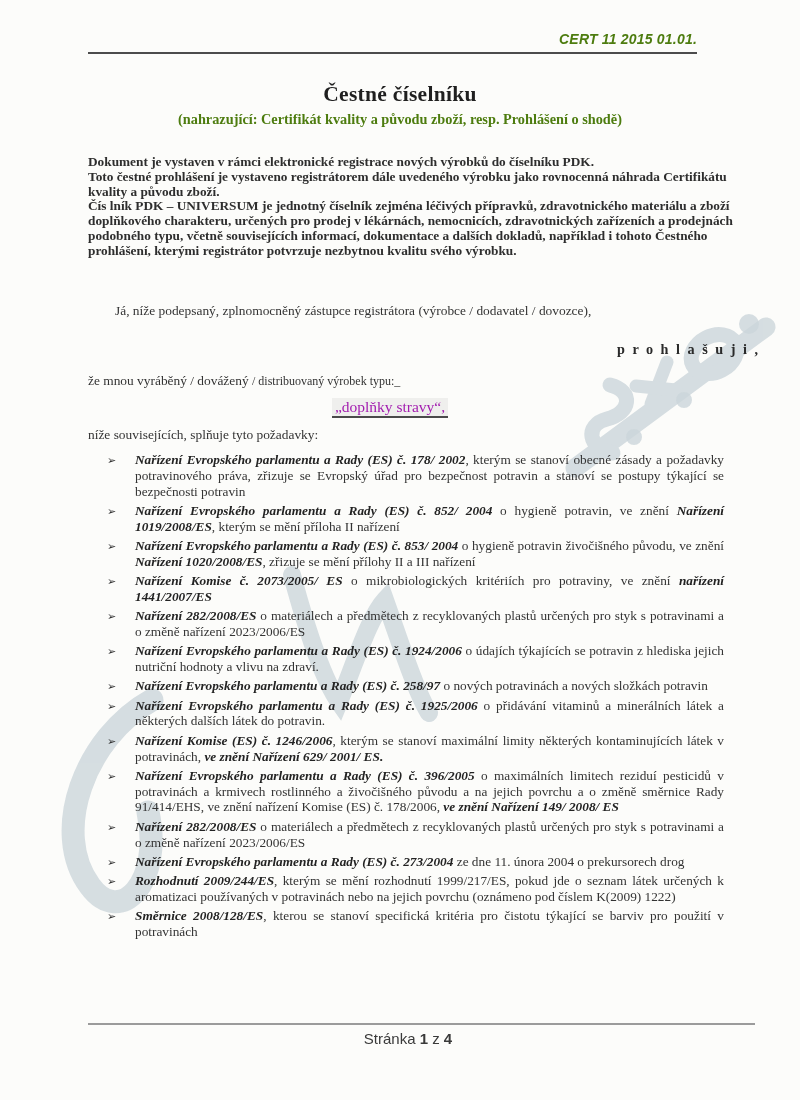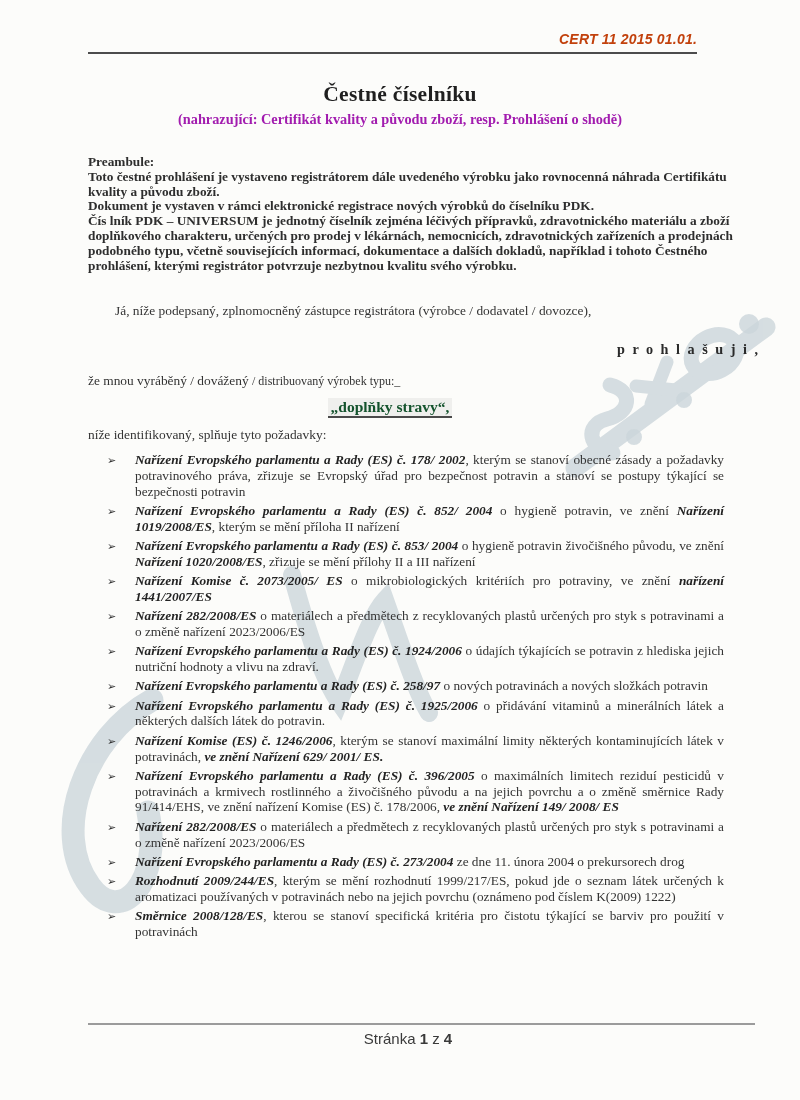--- a/index.html
+++ b/index.html
@@ -10,42 +10,42 @@
     color:#2b2b2b;
     -webkit-font-smoothing:antialiased;
   }
   .page { position:relative; width:800px; height:1100px; overflow:hidden; background:#fcfcfa; }
   .watermark { position:absolute; top:0; left:0; z-index:0; }
   .layer { position:relative; z-index:1; }
 
   .doc-code {
     position:absolute; top:31px; right:103px;
     font-family:"Liberation Sans", sans-serif;
-    font-style:italic; font-weight:600; font-size:14px; color:#c2410c;
+    font-style:italic; font-weight:600; font-size:14px; color:#4d7c0f;
     letter-spacing:.2px;
   }
   .top-rule { position:absolute; top:52px; left:88px; width:609px; height:2px; background:#4c4c4c; }
 
   .title-wrap { position:absolute; top:82px; left:0; width:800px; text-align:center; }
   .title { font-size:21.5px; font-weight:bold; color:#1f1f1f; letter-spacing:.3px; }
   .subtitle-wrap { position:absolute; top:110px; left:0; width:800px; text-align:center; }
-  .subtitle { font-size:14.3px; font-weight:bold; color:#a21caf; }
+  .subtitle { font-size:14.3px; font-weight:bold; color:#4d7c0f; }
 
   .preamble { position:absolute; top:155px; left:88px; width:652px; }
   .preamble-heading { font-size:16.5px; font-weight:bold; margin:0 0 5px 0; color:#222; }
   .preamble p { margin:0; font-size:13.3px; font-weight:bold; line-height:14.8px; color:#2e2e2e; }
 
   .intro { position:absolute; top:303px; left:115px; font-size:13.4px; color:#333; }
   .verb-wrap { position:absolute; top:340px; left:0; width:760px; text-align:right; }
   .verb { font-size:14.2px; font-weight:bold; letter-spacing:2px; color:#2a2a2a; }
   .product-line { position:absolute; top:373px; left:88px; font-size:13.4px; color:#333; }
   .product-line .small { font-size:12px; }
   .product-type-wrap { position:absolute; top:398px; left:0; width:780px; text-align:center; }
   .product-type {
-    font-size:15.5px; font-weight:bold; color:#14532d;
+    font-size:15.5px; font-weight:normal; color:#a21caf;
     background:#efefed; padding:0 3px 1px 3px;
     border-bottom:2px solid #4a4a4a;
   }
   .outro { position:absolute; top:427px; left:88px; font-size:13.4px; color:#333; }
 
   .req-list { position:absolute; top:452px; left:88px; width:636px; margin:0; padding:0; list-style:none; }
   .req-list li {
     position:relative; padding-left:47px; margin:0 0 3.5px 0;
     font-size:13.3px; line-height:15.8px; text-align:justify; color:#333;
   }
@@ -89,41 +89,40 @@
     <div class="top-rule"></div>
 
     <div class="title-wrap">
       <span class="title">Čestné číselníku</span>
     </div>
     <div class="subtitle-wrap">
       <span class="subtitle">(nahrazující: Certifikát kvality a původu zboží, resp. Prohlášení o shodě)</span>
     </div>
 
     <div class="preamble">
-      <p class="preamble-heading">Preambule:</p>
+      <p>Dokument je vystaven v rámci elektronické registrace nových výrobků do číselníku PDK.</p>
       <p>Toto čestné prohlášení je vystaveno registrátorem dále uvedeného výrobku jako rovnocenná náhrada Certifikátu kvality a původu zboží.</p>
-      <p>Dokument je vystaven v rámci elektronické registrace nových výrobků do číselníku PDK.</p>
       <p>Čís lník PDK – UNIVERSUM je jednotný číselník zejména léčivých přípravků, zdravotnického materiálu a zboží doplňkového charakteru, určených pro prodej v lékárnách, nemocnicích, zdravotnických zařízeních a prodejnách podobného typu, včetně souvisejících informací, dokumentace a dalších dokladů, například i tohoto Čestného prohlášení, kterými registrátor potvrzuje nezbytnou kvalitu svého výrobku.</p>
     </div>
 
     <div class="intro">Já, níže podepsaný, zplnomocněný zástupce registrátora (výrobce / dodavatel / dovozce),</div>
 
     <div class="verb-wrap">
       <span class="verb">p r o h l a š u j i ,</span>
     </div>
 
     <div class="product-line">
       <span>že mnou vyráběný / dovážený </span><span class="small"> / distribuovaný výrobek typu:_</span>
     </div>
 
     <div class="product-type-wrap">
       <span class="product-type">„doplňky stravy“,</span>
     </div>
 
-    <div class="outro">níže identifikovaný, splňuje tyto požadavky:</div>
+    <div class="outro">níže souvisejících, splňuje tyto požadavky:</div>
 
     <ul class="req-list">
         <li><span class="bullet">➢</span><span class="seg-bold">Nařízení Evropského parlamentu a Rady (ES) č. 178/ 2002</span><span>, kterým se stanoví obecné zásady a požadavky potravinového práva, zřizuje se Evropský úřad pro bezpečnost potravin a stanoví se postupy týkající se bezpečnosti potravin</span></li>
         <li><span class="bullet">➢</span><span class="seg-bold">Nařízení Evropského parlamentu a Rady (ES) č. 852/ 2004</span><span> o hygieně potravin, ve znění </span><span class="seg-bold">Nařízení 1019/2008/ES</span><span>, kterým se mění příloha II nařízení</span></li>
         <li><span class="bullet">➢</span><span class="seg-bold">Nařízení Evropského parlamentu a Rady (ES) č. 853/ 2004</span><span> o hygieně potravin živočišného původu, ve znění </span><span class="seg-bold">Nařízení 1020/2008/ES</span><span>, zřizuje se mění přílohy II a III nařízení</span></li>
         <li><span class="bullet">➢</span><span class="seg-bold">Nařízení Komise č. 2073/2005/ ES</span><span> o mikrobiologických kritériích pro potraviny, ve znění </span><span class="seg-bold">nařízení 1441/2007/ES</span></li>
         <li><span class="bullet">➢</span><span class="seg-bold">Nařízení 282/2008/ES</span><span> o materiálech a předmětech z recyklovaných plastů určených pro styk s potravinami a o změně nařízení 2023/2006/ES</span></li>
         <li><span class="bullet">➢</span><span class="seg-bold">Nařízení Evropského parlamentu a Rady (ES) č. 1924/2006</span><span>  o údajích týkajících se potravin z hlediska jejich nutriční hodnoty a vlivu na zdraví.</span></li>
         <li><span class="bullet">➢</span><span class="seg-bold">Nařízení Evropského parlamentu a Rady (ES) č. 258/97</span><span> o nových potravinách a nových složkách potravin</span></li>
         <li><span class="bullet">➢</span><span class="seg-bold">Nařízení Evropského parlamentu a Rady (ES) č. 1925/2006</span><span>  o přidávání vitaminů a minerálních látek a některých dalších látek do potravin.</span></li>

